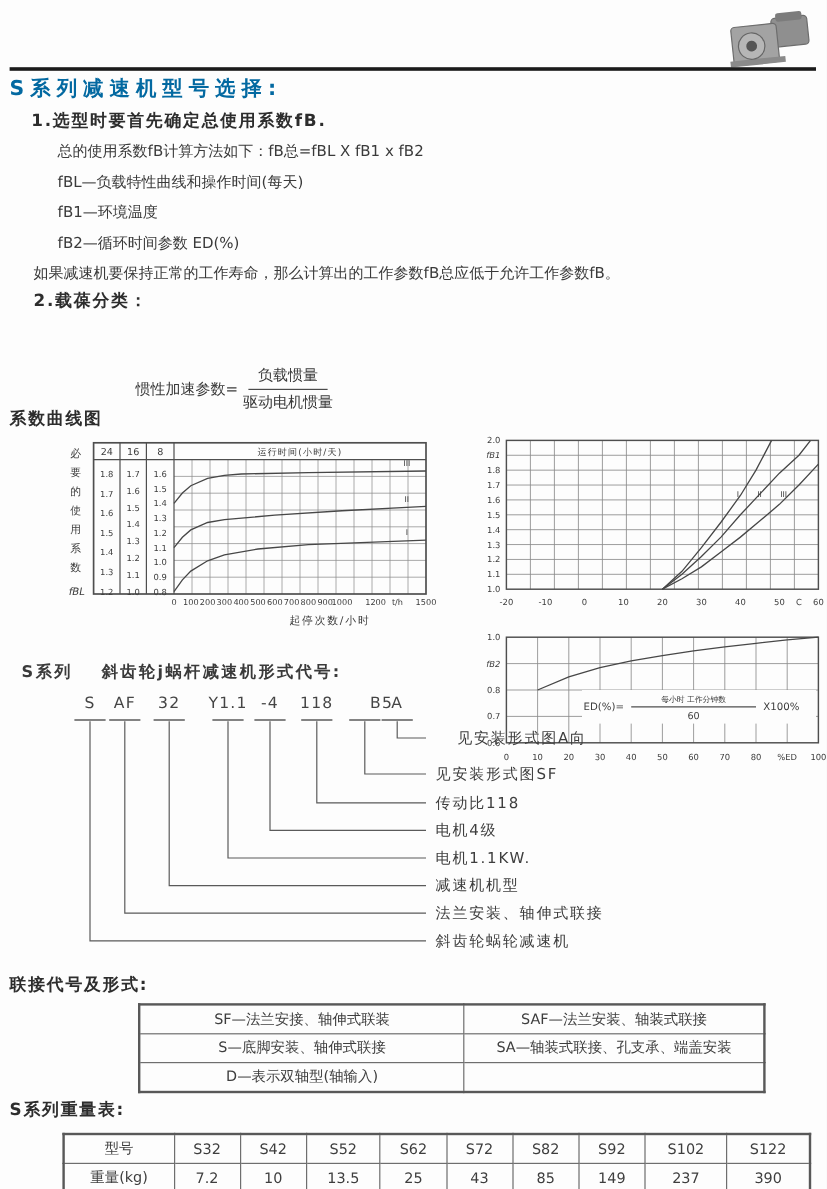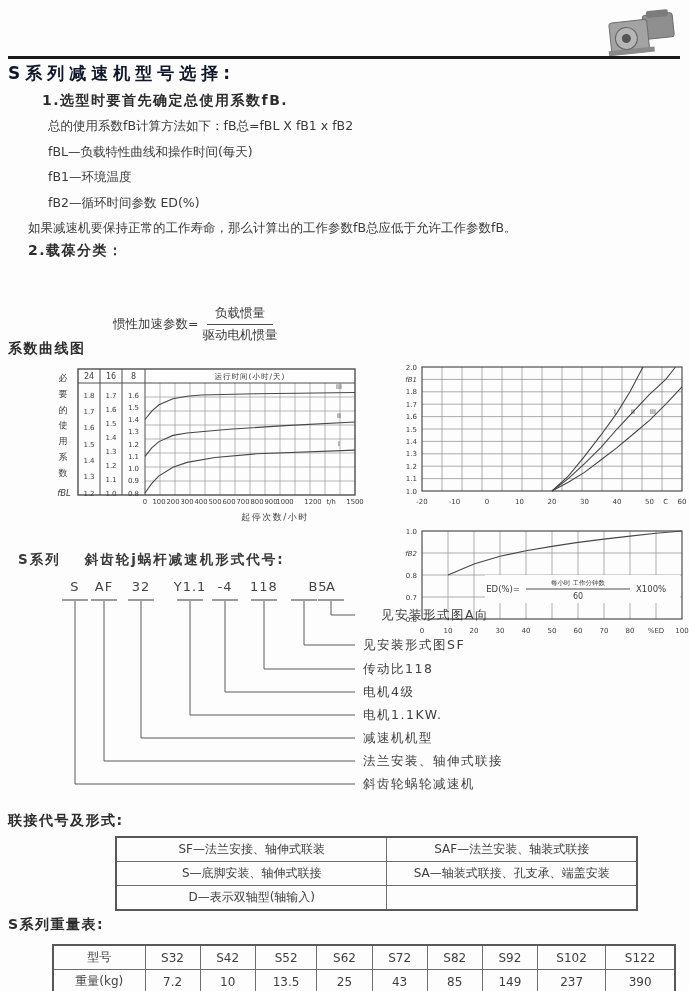--- a/index.html
+++ b/index.html
@@ -1,21 +1,21 @@
 <!DOCTYPE html>
 <html><head>
 <meta charset="utf-8">
 <style>
   *{box-sizing:border-box;margin:0;padding:0;}
   body{background:#e9e9e9;}
   .page{width:689px;height:991px;position:relative;background:#fdfdfd;
         font-family:"DejaVu Sans","Liberation Sans",sans-serif;color:#3a3a3a;overflow:hidden;}
   .abs{position:absolute;}
   .rule{left:8px;top:56px;width:672px;height:3px;background:#1b1b1b;}
-  .title{font-size:17px;font-weight:700;letter-spacing:5px;color:#0f172a;white-space:nowrap;}
+  .title{font-size:17px;font-weight:700;letter-spacing:5px;color:#0369a1;white-space:nowrap;}
   .h2{font-size:14px;font-weight:700;letter-spacing:1.5px;color:#2d2d2d;white-space:nowrap;}
   .body-line{font-size:12.5px;line-height:25.5px;white-space:nowrap;}
   .items .body-line{line-height:24px;}
   .note{font-size:12.5px;white-space:nowrap;}
   .formula{display:flex;align-items:center;font-size:12.5px;white-space:nowrap;}
   .frac{display:inline-flex;flex-direction:column;align-items:center;margin-left:4px;}
   .frac .num{padding:0 8px 2px;border-bottom:1.5px solid #4a4a4a;font-size:12.5px;}
   .frac .den{padding-top:2px;font-size:12.5px;}
   .code-heading{font-size:13.5px;font-weight:700;letter-spacing:2px;white-space:nowrap;}
   .code-heading span:first-child{margin-right:24px;}
@@ -39,21 +39,21 @@
       <rect x="9" y="40" width="46" height="5" fill="#8a8a8a"></rect>
       <circle cx="28" cy="29" r="11" fill="#b6b6b6" stroke="#666"></circle>
       <circle cx="28" cy="29" r="4.5" fill="#555"></circle>
     </g>
   </svg>
 
   <div class="abs rule"></div>
 
   <div class="abs title" style="left:8px;top:62px">S系列减速机型号选择:</div>
 
-  <div class="abs h2" style="left:42px;top:92px">1.选型时要首先确定总使用系数fB.</div>
+  <div class="abs h2" style="left:26px;top:92px">1.选型时要首先确定总使用系数fB.</div>
 
   <div class="abs" style="left:48px;top:113px">
       <div class="body-line">总的使用系数fB计算方法如下：fB总=fBL X fB1 x fB2</div>
       <div class="body-line">fBL—负载特性曲线和操作时间(每天)</div>
       <div class="body-line">fB1—环境温度</div>
       <div class="body-line">fB2—循环时间参数 ED(%)</div>
     </div>
 
   <div class="abs note" style="left:28px;top:220px">如果减速机要保持正常的工作寿命，那么计算出的工作参数fB总应低于允许工作参数fB。</div>
 

